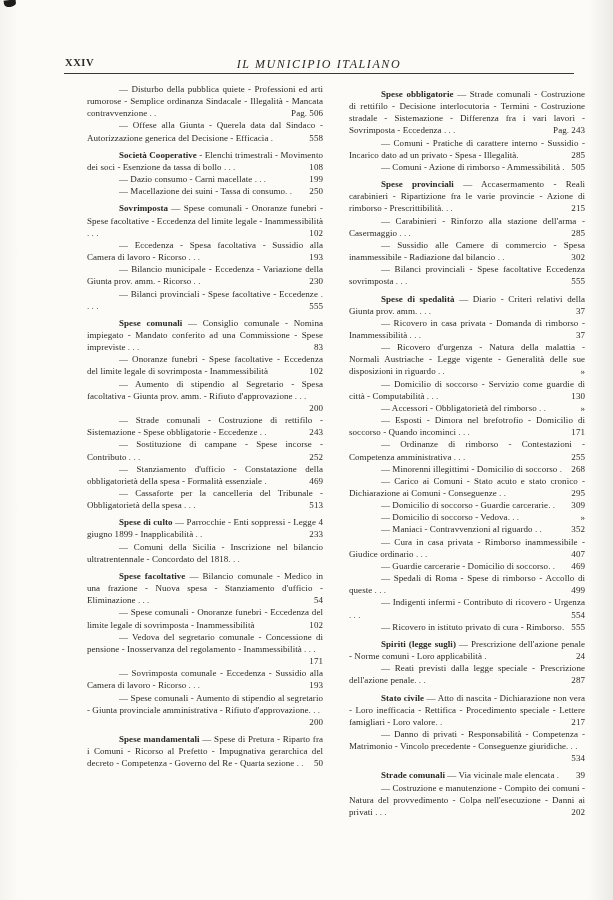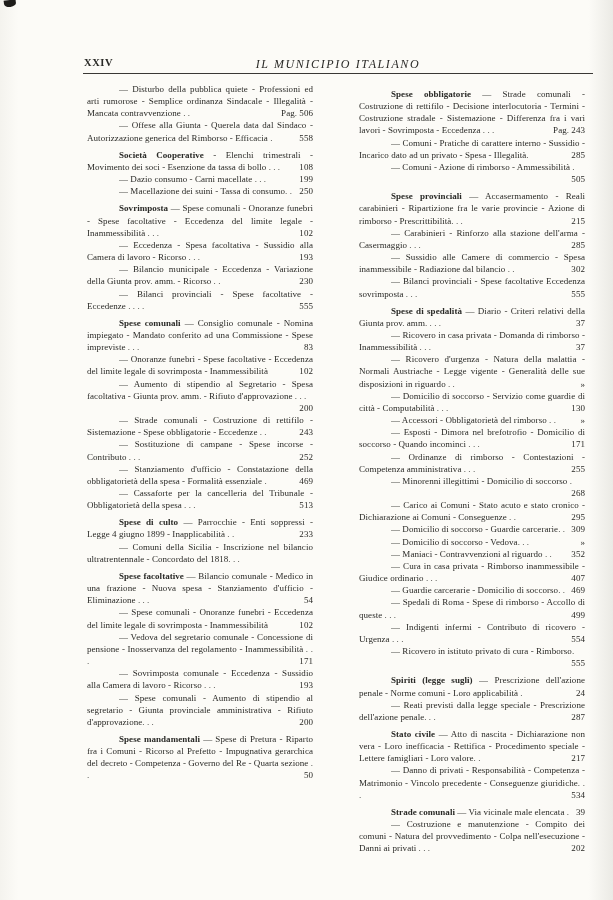--- a/index.html
+++ b/index.html
@@ -11,34 +11,34 @@
   }
   .sheet{
     position:absolute;inset:0;
     background:linear-gradient(90deg,#f4f3ee 0,#fcfbf7 3%,#fcfbf7 96%,#ebeae5 100%);
   }
   .speck{
     position:absolute;left:4px;top:0;width:12px;height:7px;
     background:#1d1c1a;border-radius:0 0 60% 60%;transform:rotate(-8deg);
   }
   .header{
-    position:absolute;top:56px;left:83px;width:510px;height:17px;
+    position:absolute;top:56px;left:64px;width:510px;height:17px;
     border-bottom:1px solid #3a3835;
   }
   .folio{
     position:absolute;left:1px;top:1px;
     font-weight:bold;font-size:10.5px;letter-spacing:.6px;
   }
   .journal-title{
     position:absolute;left:0;right:0;top:1px;text-align:center;
     font-style:italic;font-size:12px;letter-spacing:1.6px;
   }
   .columns{
     position:absolute;top:83px;left:75px;width:510px;
-    display:flex;gap:34px;
+    display:flex;gap:14px;
   }
   .col{flex:1 1 0;min-width:0;}
   .entry{
     font-size:9px;line-height:12.15px;
     text-align:justify;
     padding-left:12px;text-indent:-12px;
     overflow:hidden; 
     letter-spacing:.05px;
   }
   .entry.head{margin-top:5px;}
@@ -52,21 +52,21 @@
 <div class="speck"></div>
 
 <div class="header">
   <span class="folio">XXIV</span>
   <span class="journal-title">IL MUNICIPIO ITALIANO</span>
 </div>
 
 <div class="columns">
   <div class="col">
       <div class="entry"><b class="term"></b><span>— Disturbo della pubblica quiete - Professioni ed arti rumorose - Semplice ordinanza Sindacale - Illegalità - Mancata contravvenzione .  .</span><span class="pg">Pag. 506</span></div>
-      <div class="entry"><b class="term"></b><span>— Offese alla Giunta - Querela data dal Sindaco - Autorizzazione generica del Rimborso - Efficacia .</span><span class="pg">558</span></div>
+      <div class="entry"><b class="term"></b><span>— Offese alla Giunta - Querela data dal Sindaco - Autorizzazione generica del Decisione - Efficacia .</span><span class="pg">558</span></div>
       <div class="entry head"><b class="term">Società Cooperative </b><span>- Elenchi trimestrali - Movimento dei soci - Esenzione da tassa di bollo  .   .   .</span><span class="pg">108</span></div>
       <div class="entry"><b class="term"></b><span>— Dazio consumo - Carni macellate  .   .   .</span><span class="pg">199</span></div>
       <div class="entry"><b class="term"></b><span>— Macellazione dei suini - Tassa di consumo.  .</span><span class="pg">250</span></div>
       <div class="entry head"><b class="term">Sovrimposta </b><span>— Spese comunali - Onoranze funebri - Spese facoltative - Eccedenza del limite legale - Inammessibilità  .   .   .</span><span class="pg">102</span></div>
       <div class="entry"><b class="term"></b><span>— Eccedenza - Spesa facoltativa - Sussidio alla Camera di lavoro - Ricorso  .   .   .</span><span class="pg">193</span></div>
       <div class="entry"><b class="term"></b><span>— Bilancio municipale - Eccedenza - Variazione della Giunta prov. amm. - Ricorso  .   .</span><span class="pg">230</span></div>
       <div class="entry"><b class="term"></b><span>— Bilanci provinciali - Spese facoltative - Eccedenze  .   .   .   .</span><span class="pg">555</span></div>
       <div class="entry head"><b class="term">Spese comunali </b><span>— Consiglio comunale - Nomina impiegato - Mandato conferito ad una Commissione - Spese impreviste  .   .   .</span><span class="pg">83</span></div>
       <div class="entry"><b class="term"></b><span>— Onoranze funebri - Spese facoltative - Eccedenza del limite legale di sovrimposta - Inammessibilità</span><span class="pg">102</span></div>
       <div class="entry"><b class="term"></b><span>— Aumento di stipendio al Segretario - Spesa facoltativa - Giunta prov. amm. - Rifiuto d'approvazione  .   .   .</span><span class="pg">200</span></div>

